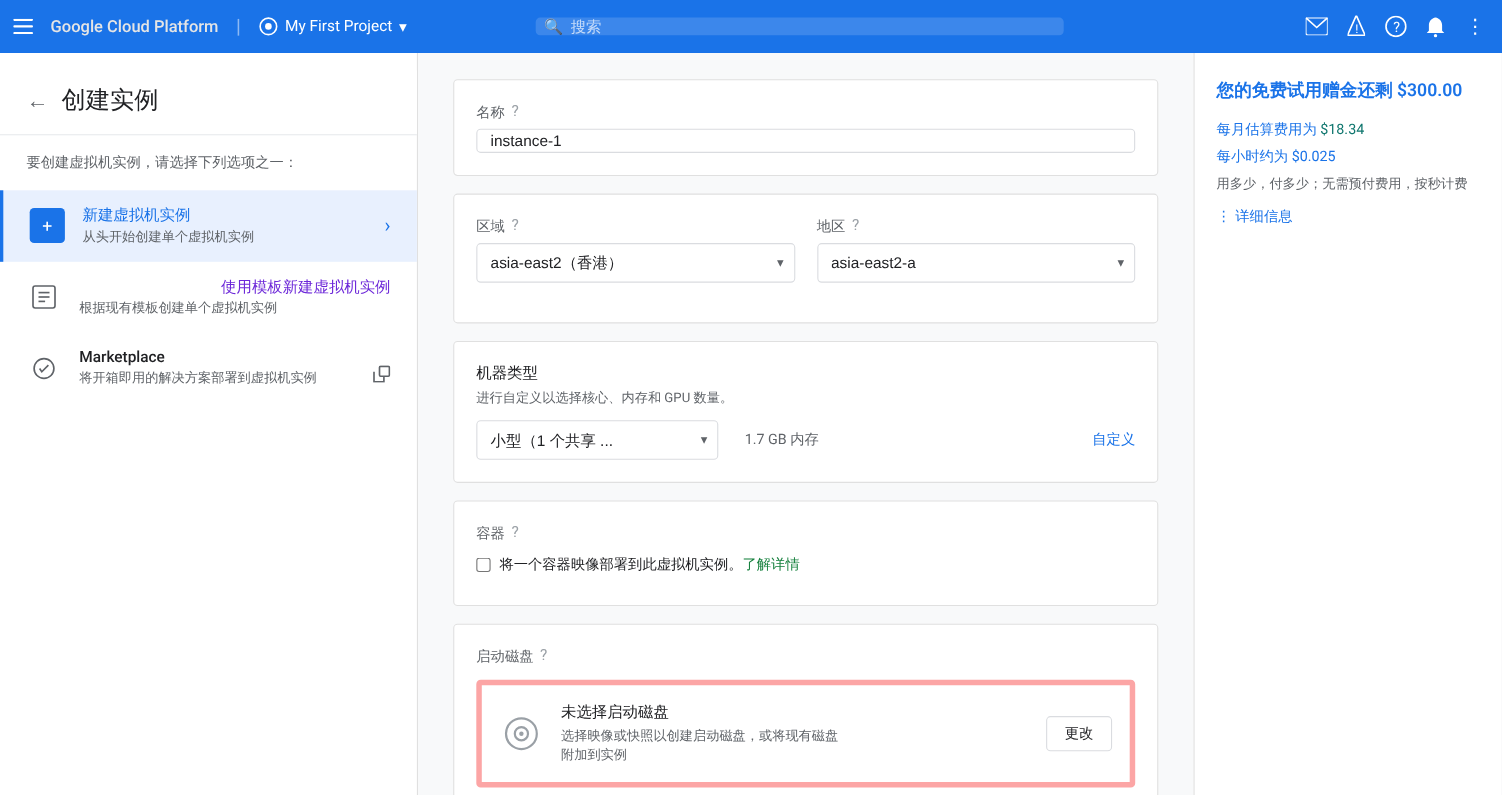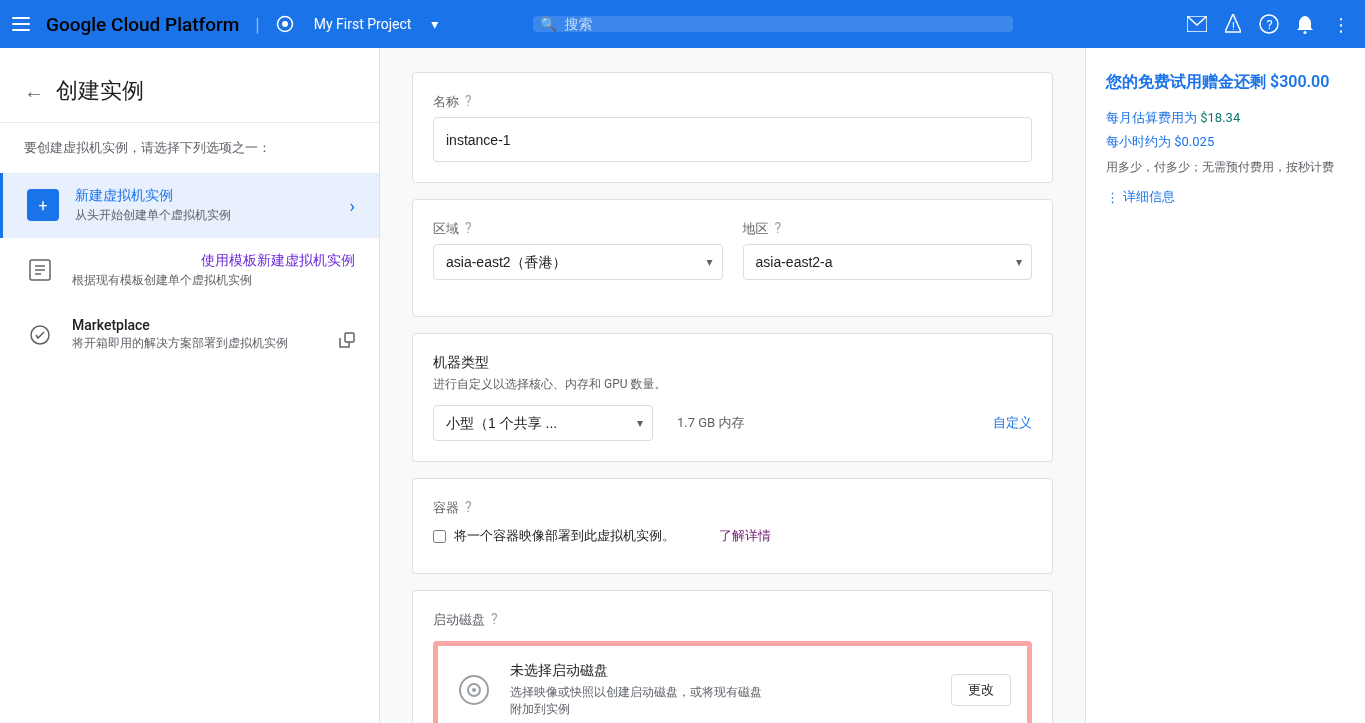--- a/index.html
+++ b/index.html
@@ -12,22 +12,22 @@
       background: #1a73e8;
       height: 48px;
       padding: 0 12px;
       color: #fff;
       gap: 16px;
       position: fixed;
       top: 0; left: 0; right: 0;
       z-index: 100;
     }
     .nav-hamburger { cursor: pointer; font-size: 20px; display: flex; align-items: center; }
-    .nav-logo { font-size: 19px; font-weight: 500; color: #000000; white-space: nowrap; text-align: center; }
-    .nav-project { display: flex; align-items: center; gap: 20px; font-size: 14px; cursor: pointer; }
+    .nav-logo { font-size: 15px; font-weight: 500; color: #e5e5e5; white-space: nowrap; text-align: center; }
+    .nav-project { display: flex; align-items: center; gap: 6px; font-size: 14px; cursor: pointer; }
     .nav-search {
       flex: 1;
       max-width: 480px;
       margin: 0 auto;
     }
     .nav-search input {
       width: 100%;
       height: 16px;
       border-radius: 4px;
       border: none;
@@ -159,21 +159,21 @@
       align-items: flex-start;
       gap: 6px;
       font-size: 13px;
       color: #5f6368;
       margin-bottom: 6px;
     }
     .help-icon { color: #9aa0a6; font-size: 14px; cursor: pointer; }
 
     .text-input {
       width: 100%;
-      height: 45px;
+      height: 22px;
       border: 1px solid #dadce0;
       border-radius: 4px;
       padding: 0 12px;
       font-size: 14px;
       color: #202124;
       outline: none;
     }
 
     .select-input {
       width: 100%;
@@ -220,21 +220,21 @@
       border-radius: 4px;
       background: #fff;
       color: #202124;
       font-size: 13px;
       cursor: pointer;
     }
 
     
     .checkbox-row { display: flex; align-items: center; gap: 8px; margin-bottom: 8px; }
     .checkbox-label { font-size: 13px; color: #202124; }
-    .link-text { color: #701a75; cursor: pointer; margin-left: 44px; }
+    .link-text { color: #15803d; cursor: pointer; }
   </style>
 </head>
 <body>
 
 <nav class="top-nav">
   <span class="nav-hamburger">
     <svg width="18" height="14" viewBox="0 0 18 14" fill="white">
         <rect y="0" width="18" height="2" rx="1"></rect>
         <rect y="6" width="18" height="2" rx="1"></rect>
         <rect y="12" width="18" height="2" rx="1"></rect>

